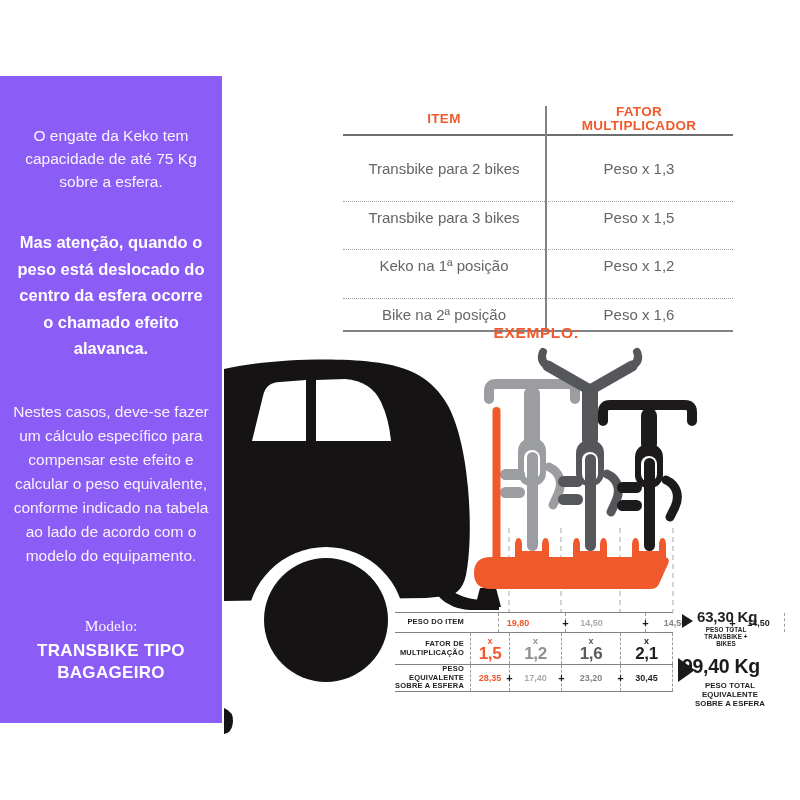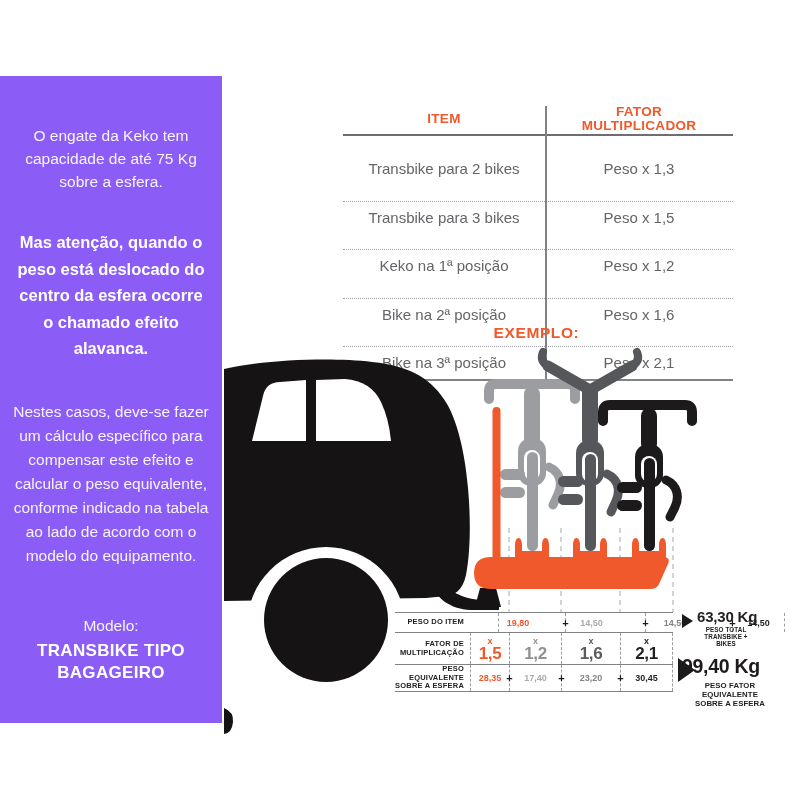--- a/index.html
+++ b/index.html
@@ -8,21 +8,21 @@
 
   
   .sidebar {
     position:absolute; left:0; top:76px; width:222px; height:647px;
     background:#8b5cf6; color:#fff; text-align:center;
     padding:48px 13px 0 13px;
   }
   .sb-p1 { font-size:15.5px; line-height:23px; color:rgba(255,255,255,.93); margin-bottom:36px; }
   .sb-p2 { font-size:16.5px; line-height:26.5px; font-weight:bold; margin-bottom:38px; }
   .sb-p3 { font-size:15.5px; line-height:24px; color:rgba(255,255,255,.93); margin-bottom:47px; }
-  .sb-model-label { font-size:15.5px; line-height:22px; color:rgba(255,255,255,.93); margin-bottom:3px; }
+  .sb-model-label { font-size:15.5px; line-height:22px; color:rgba(255,255,255,.93); margin-bottom:3px;font-family:Liberation Serif, serif; }
   .sb-model-name { font-size:17px; line-height:22px; font-weight:bold; letter-spacing:.3px; }
 
   
   .factor-table { position:absolute; left:343px; top:103px; width:390px; }
   .ft-header { display:grid; grid-template-columns:202px 188px; align-items:center; height:31px;
     color:#F0592B; font-weight:bold; font-size:13.5px; line-height:13.5px; text-align:center; letter-spacing:.3px; }
   .ft-header .h2 { width:132px; margin:0 auto; }
   .ft-body { border-top:2px solid #6D6E71; border-bottom:2px solid #808285; }
   .ft-row { display:grid; grid-template-columns:202px 188px; align-items:center; height:32.5px;
     font-size:15px; color:#636568; text-align:center;margin-top:16px; }
@@ -98,24 +98,20 @@
         <div>Peso x 1,5</div>
       </div>
       <div class="ft-row">
         <div>Keko na 1ª posição</div>
         <div>Peso x 1,2</div>
       </div>
       <div class="ft-row">
         <div>Bike na 2ª posição</div>
         <div>Peso x 1,6</div>
       </div>
-      <div class="ft-row">
-        <div>Bike na 3ª posição</div>
-        <div>Peso x 2,1</div>
-      </div>
     </div>
   </div>
 
   <div class="exemplo">EXEMPLO:</div>
 
   <svg class="illus" width="800" height="800" viewBox="0 0 800 800">
 
     <g stroke="#A7A9AC" stroke-width="1" stroke-dasharray="5,4">
       <line x1="509" y1="528" x2="509" y2="612"></line>
       <line x1="561" y1="528" x2="561" y2="612"></line>
@@ -248,18 +244,18 @@
     <div class="t1cap">
       <span style="display:block">PESO TOTAL</span>
       <span style="display:block">TRANSBIKE + BIKES</span>
     </div>
   </div>
 
   <div class="total2">
     <div class="tri-big"></div>
     <div class="t2val">99,40 Kg</div>
     <div class="t2cap">
-      <span style="display:block">PESO FATOR EQUIVALENTE</span>
+      <span style="display:block">PESO TOTAL EQUIVALENTE</span>
       <span style="display:block">SOBRE A ESFERA</span>
     </div>
   </div>
 
 </div>
 
 </body></html>

